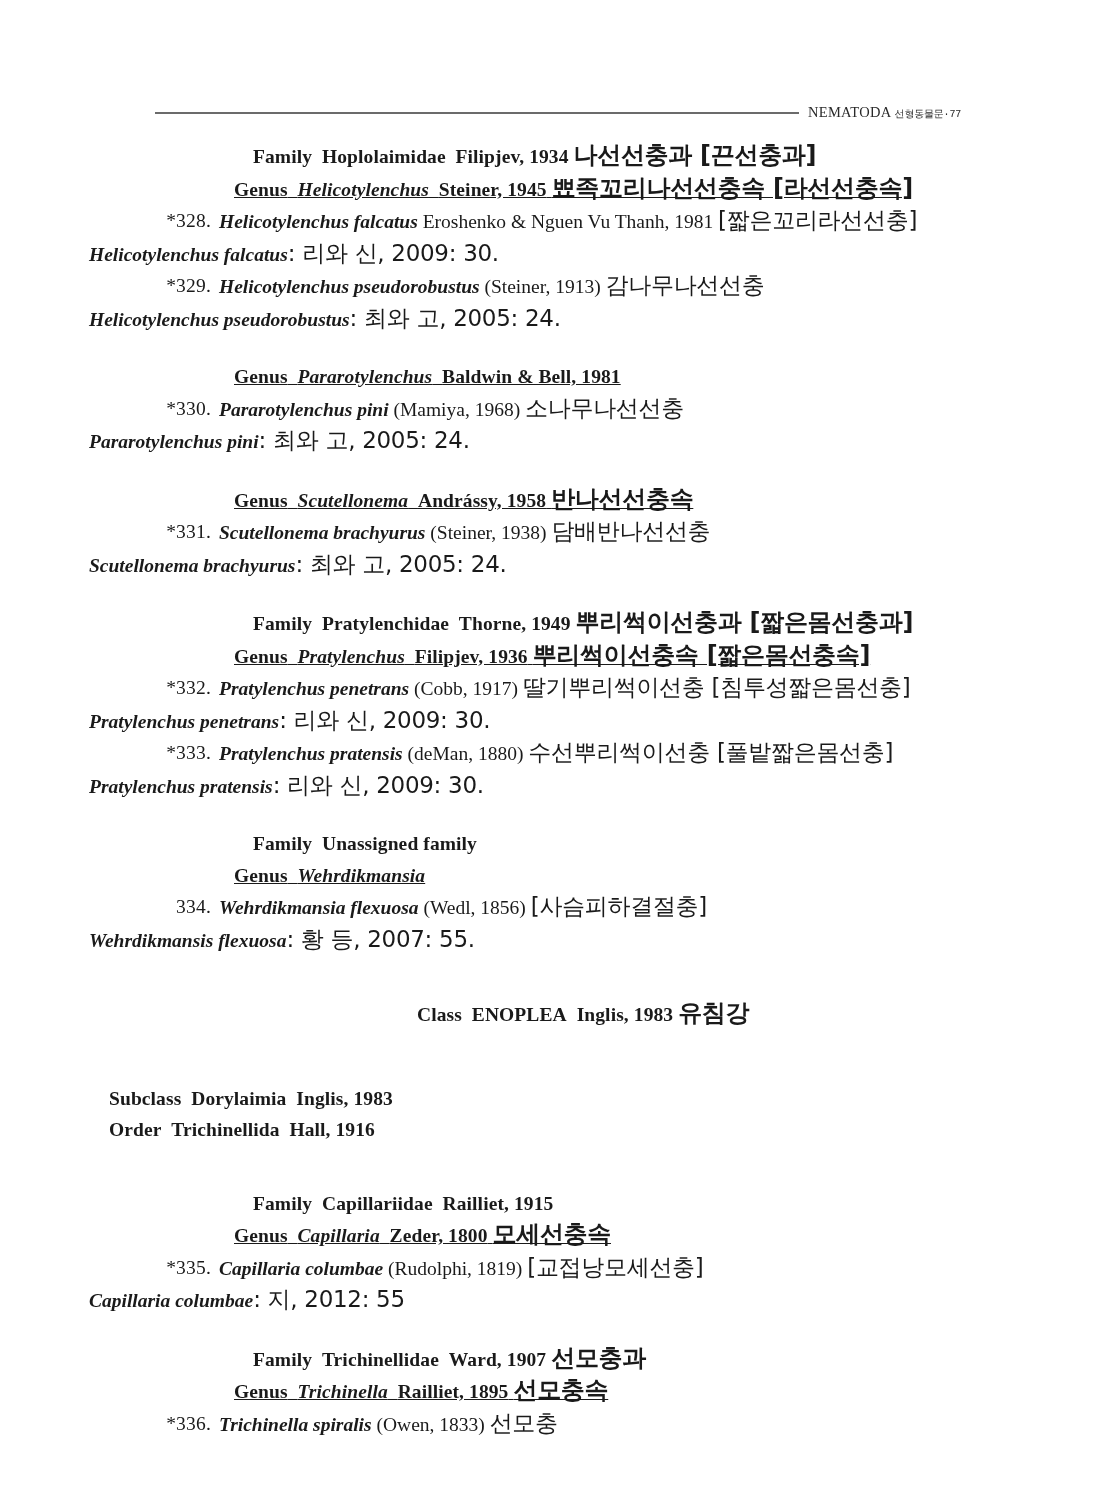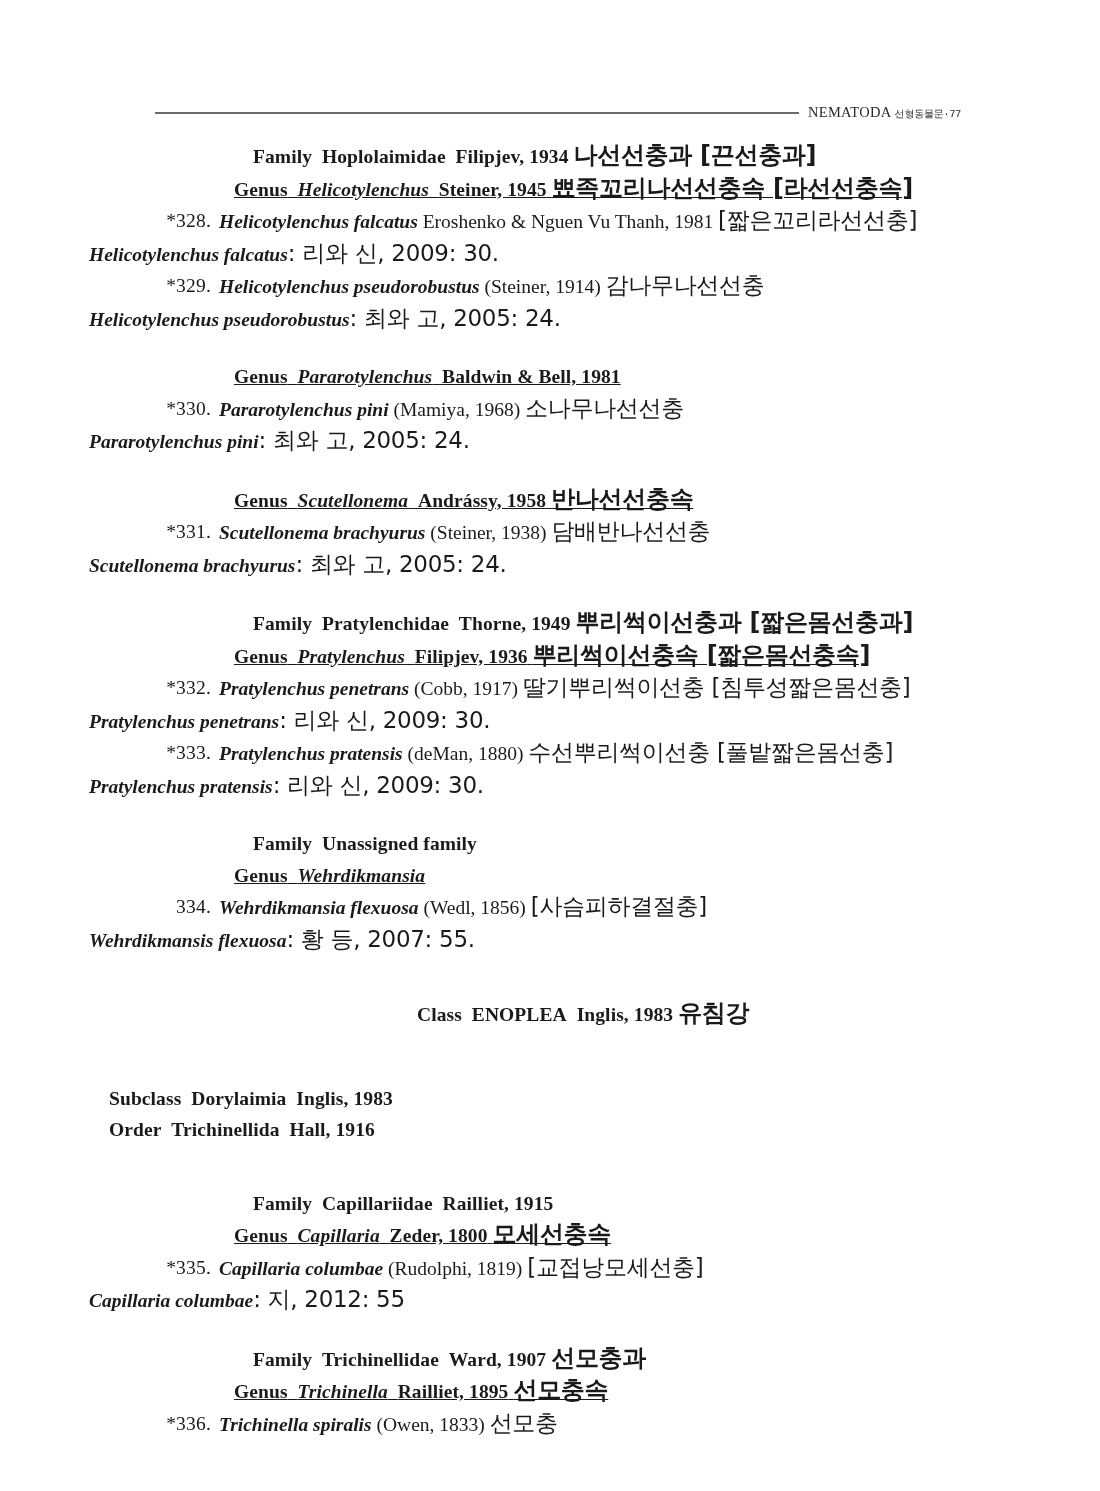--- a/index.html
+++ b/index.html
@@ -129,21 +129,21 @@
   <div class="content" id="content">
       <div class="line hd ind-family"><span>Family</span> <span>Hoplolaimidae</span> <span>Filipjev, 1934</span> <span class="ko">나선선충과 [끈선충과]</span></div>
       <div class="line hd ind-genus"><span>Genus</span> <span class="it">Helicotylenchus</span> <span>Steiner, 1945</span> <span class="ko">뾰족꼬리나선선충속 [라선선충속]</span></div>
       <div class="line entry">
         <span class="num">*328.</span>
         <span class="body"><span class="sp">Helicotylenchus falcatus</span> <span>Eroshenko &amp; Nguen Vu Thanh, 1981</span> <span class="ko">[짧은꼬리라선선충]</span></span>
       </div>
       <div class="line ind-ref"><span class="sp">Helicotylenchus falcatus</span><span class="ko">: 리와 신, 2009: 30.</span></div>
       <div class="line entry">
         <span class="num">*329.</span>
-        <span class="body"><span class="sp">Helicotylenchus pseudorobustus</span> <span>(Steiner, 1914)</span> <span class="ko">감나무나선선충</span></span>
+        <span class="body"><span class="sp">Helicotylenchus pseudorobustus</span> <span>(Steiner, 1913)</span> <span class="ko">감나무나선선충</span></span>
       </div>
       <div class="line ind-ref"><span class="sp">Helicotylenchus pseudorobustus</span><span class="ko">: 최와 고, 2005: 24.</span></div>
       <div class="gap-md"></div>
       <div class="line hd ind-genus"><span>Genus</span> <span class="it">Pararotylenchus</span> <span>Baldwin &amp; Bell, 1981</span></div>
       <div class="line entry">
         <span class="num">*330.</span>
         <span class="body"><span class="sp">Pararotylenchus pini</span> <span>(Mamiya, 1968)</span> <span class="ko">소나무나선선충</span></span>
       </div>
       <div class="line ind-ref"><span class="sp">Pararotylenchus pini</span><span class="ko">: 최와 고, 2005: 24.</span></div>
       <div class="gap-md"></div>

